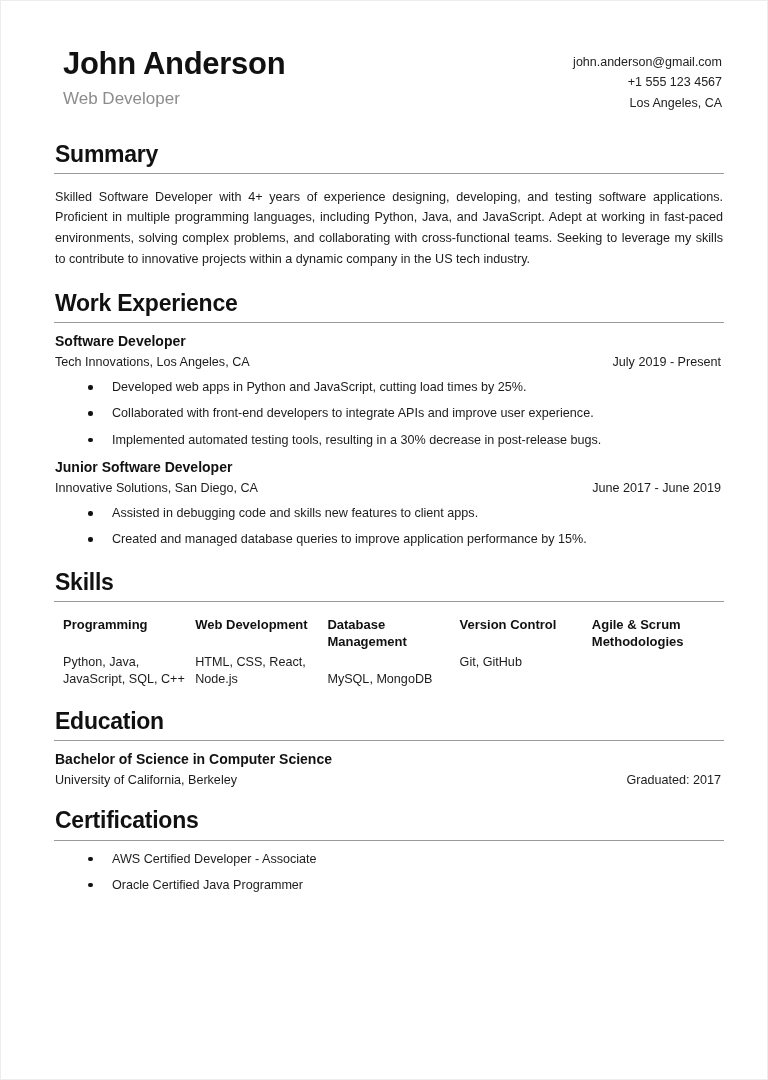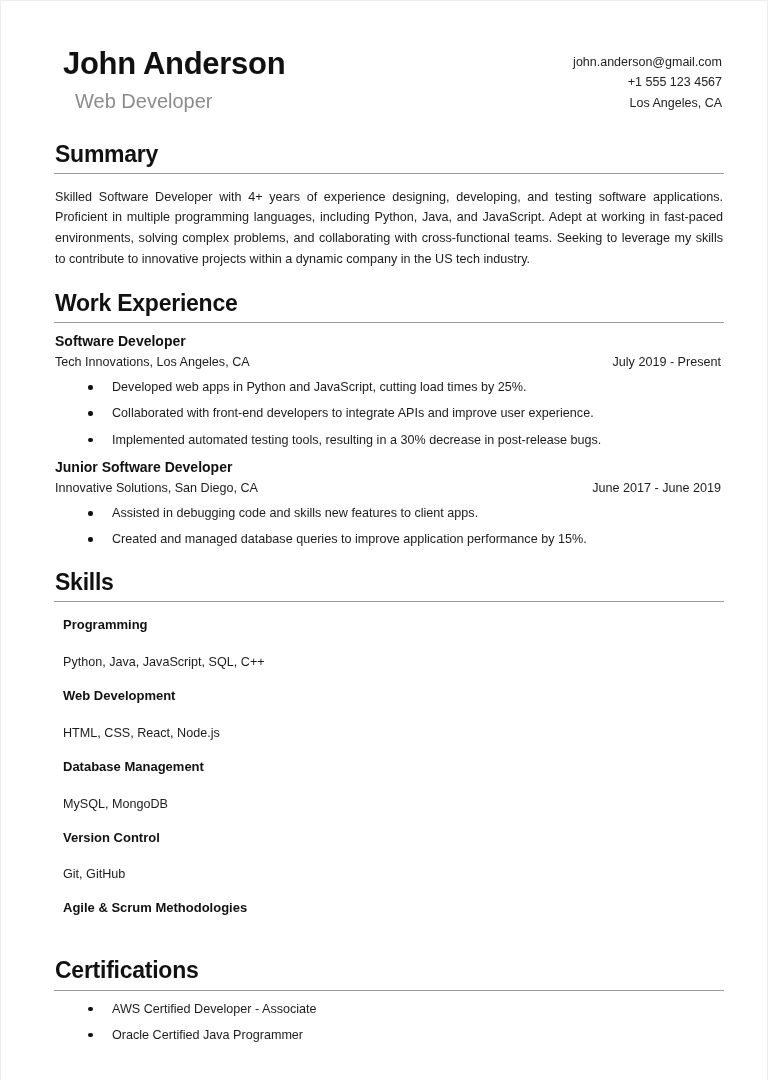--- a/index.html
+++ b/index.html
@@ -34,25 +34,24 @@
   .identity { padding-left: 9px; }
   .name {
     font-size: 31px;
     font-weight: bold;
     letter-spacing: -0.3px;
     line-height: 1.12;
     color: #111111;
     margin: 0;
   }
   .job-title {
-    font-size: 20px;
+    font-size: 17px;
     color: #8c8c8c;
     margin-top: 7px;
     line-height: 1.2;
-    margin-left: 12px;
   }
   .contact {
     text-align: right;
     font-size: 12.5px;
     color: #222222;
     line-height: 1.62;
     padding-top: 5px;
     padding-right: 2px;
   }
   .contact div { white-space: nowrap; }
@@ -123,21 +122,21 @@
     top: 7px;
     width: 4.5px;
     height: 4.5px;
     background: #111111;
     border-radius: 50%;
   }
 
   
   .skills-grid {
     display: grid;
-    grid-template-columns: repeat(1, 1fr);
+    grid-template-columns: repeat(5, 1fr);
     row-gap: 17px;
     margin-top: 15px;
     padding-left: 9px;
   }
   .skill-name {
     font-size: 13px;
     font-weight: bold;
     color: #111111;
     line-height: 1.3;
   }
@@ -232,20 +231,31 @@
         <div class="skill-name">Version Control</div>
         <div class="skill-detail">Git, GitHub</div>
       </div>
       <div>
         <div class="skill-name">Agile &amp; Scrum Methodologies</div>
         <div class="skill-detail"></div>
       </div>
     </div>
   </div>
 
+  <div class="section">
+    <h2 class="section-title">Education</h2>
+    <div class="rule"></div>
+    <div class="entry">
+      <div class="edu-degree">Bachelor of Science in Computer Science</div>
+      <div class="entry-line">
+        <span class="entry-org">University of California, Berkeley</span>
+        <span class="entry-date">Graduated: 2017</span>
+      </div>
+    </div>
+  </div>
 
   <div class="section">
     <h2 class="section-title">Certifications</h2>
     <div class="rule"></div>
     <ul class="bullets cert-list">
       <li>AWS Certified Developer - Associate</li>
       <li>Oracle Certified Java Programmer</li>
     </ul>
   </div>
 

